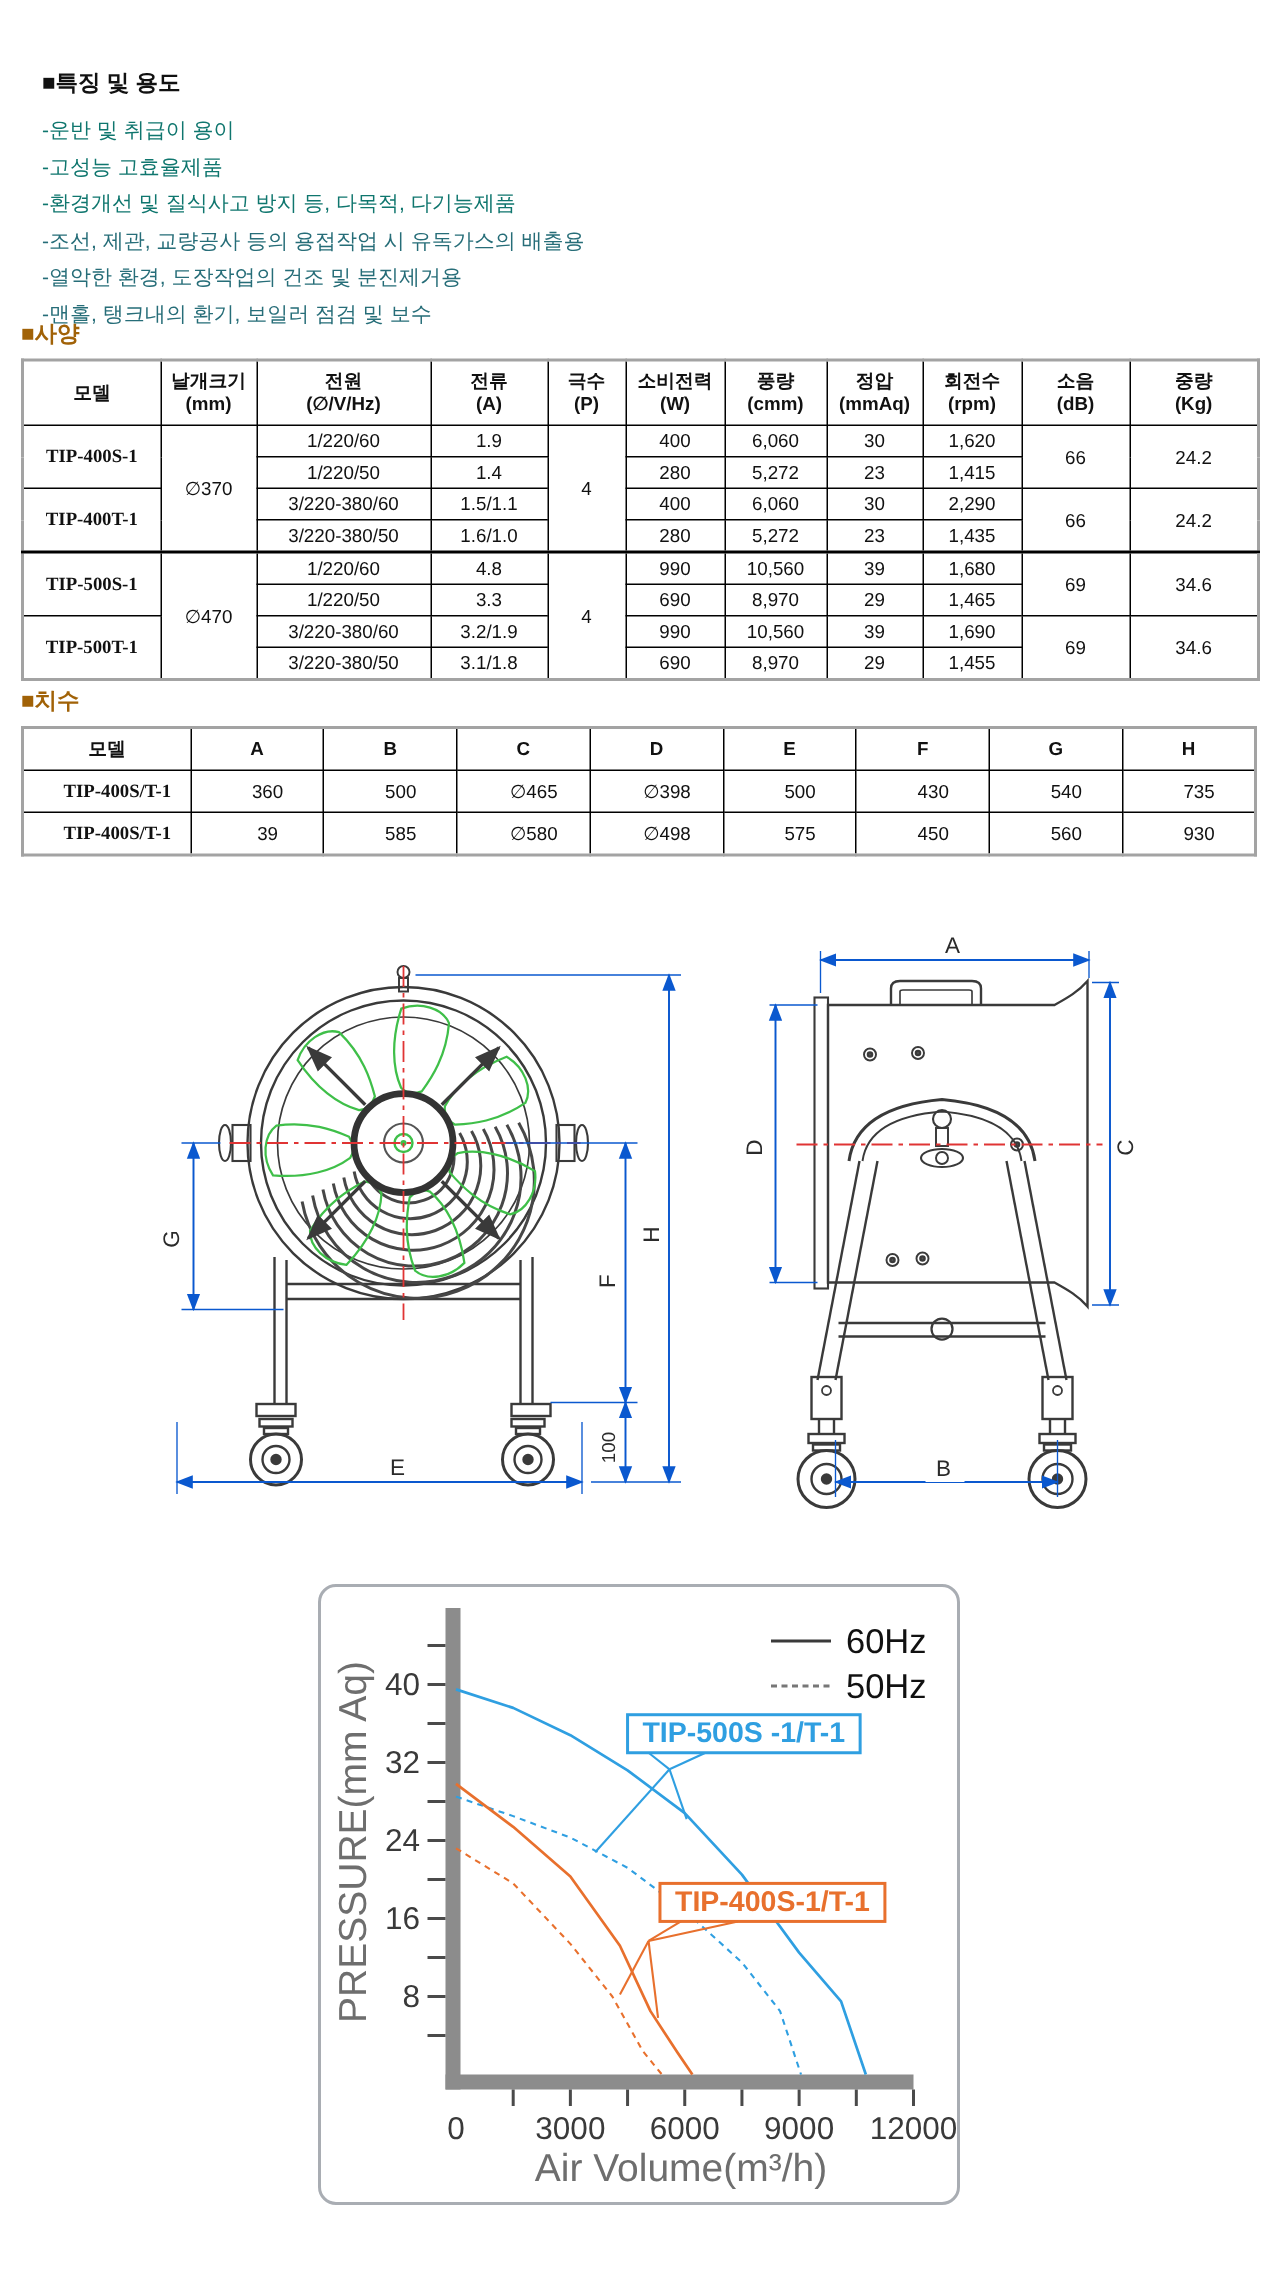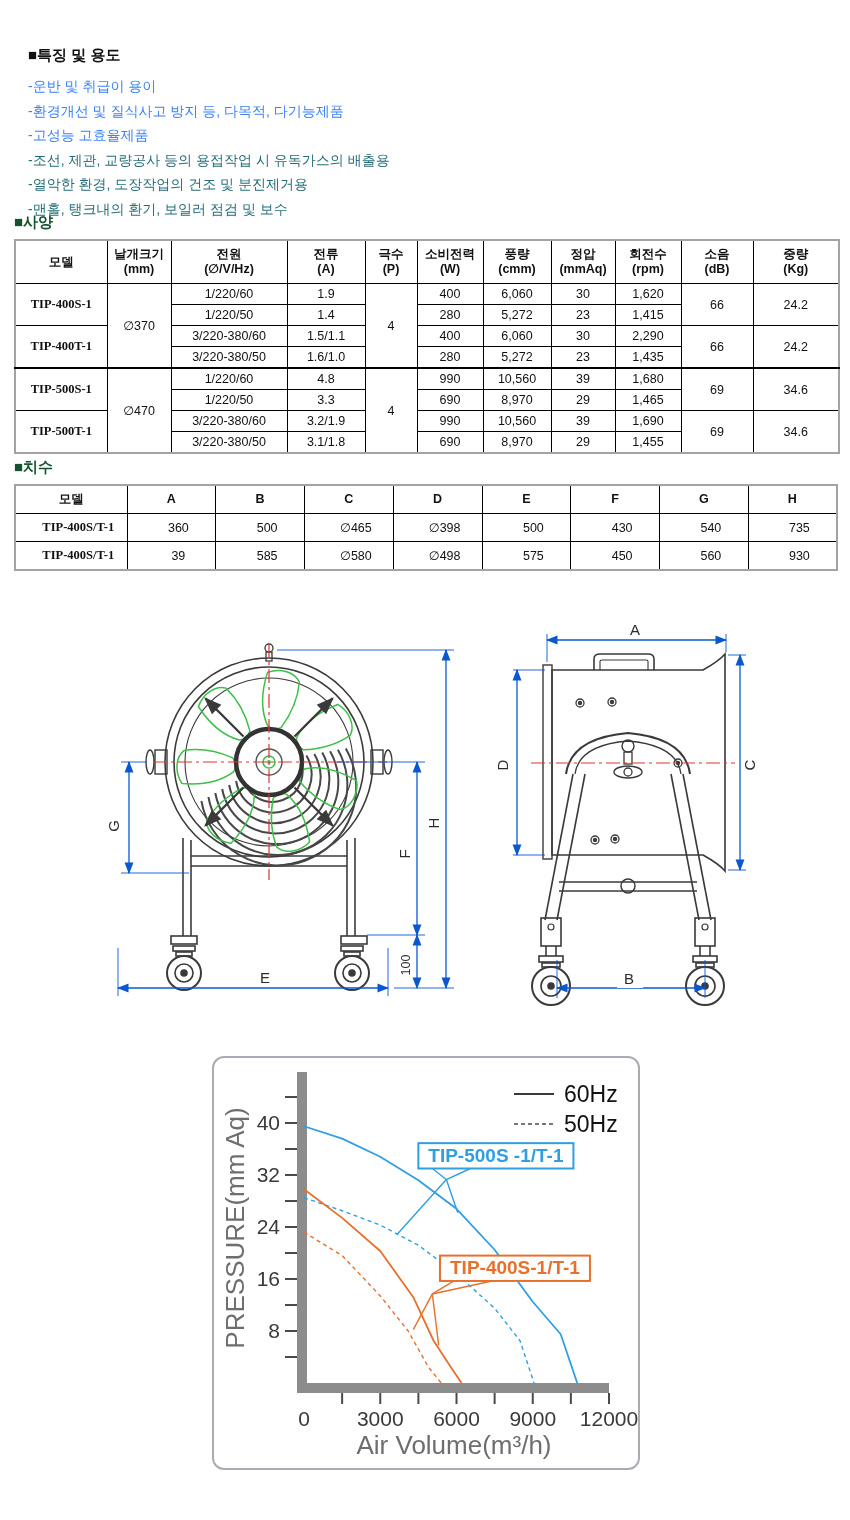--- a/index.html
+++ b/index.html
@@ -1,23 +1,23 @@
 <!DOCTYPE html>
 <html><head>
 <meta charset="utf-8">
 <style>
   html,body{margin:0;padding:0;background:#fff;}
   #page{position:relative;width:850px;height:1520px;background:#fff;
         font-family:"Liberation Sans","DejaVu Sans",sans-serif;color:#222;overflow:hidden;}
   .abs{position:absolute;}
   
   .feat-title{font-size:15px;font-weight:bold;color:#111;margin-top:24px;}
-  .feat-line{font-size:14px;color:#3b82f6;line-height:24.5px;white-space:pre;}
+  .feat-line{font-size:14px;color:#0f766e;line-height:24.5px;white-space:pre;}
   .feat-line.teal{color:#266d78;}
-  .sec-title{font-size:15px;font-weight:bold;color:#14532d;}
+  .sec-title{font-size:15px;font-weight:bold;color:#a16207;}
   
   table{border-collapse:collapse;table-layout:fixed;}
   .dtable{width:824px;border:2px solid #a3a3a3;}
   .dtable td,.dtable th{border:1px solid #000;text-align:center;vertical-align:middle;
       font-size:12.5px;color:#111;padding:0 2px;overflow:hidden;}
   .dtable th{font-weight:bold;line-height:15px;}
   .dtable th .unit{font-weight:bold;}
   .model-cell{font-weight:bold;font-family:Liberation Serif, serif;}
   tr.group-start td{border-top:2px solid #000;}
   #spec-table td{height:20px;}
@@ -33,22 +33,22 @@
 </style>
 </head>
 <body>
 
 <div id="page">
 
   <div class="abs" style="left:28px;top:22px;">
     <div class="feat-title">■특징 및 용도</div>
     <div id="feat-primary" style="margin-top:9px;">
         <div class="feat-line">-운반 및 취급이 용이</div>
+        <div class="feat-line">-고성능 고효율제품</div>
         <div class="feat-line">-환경개선 및 질식사고 방지 등, 다목적, 다기능제품</div>
-        <div class="feat-line">-고성능 고효율제품</div>
       </div>
     <div id="feat-secondary" style="">
         <div class="feat-line teal">-조선, 제관, 교량공사 등의 용접작업 시 유독가스의 배출용</div>
         <div class="feat-line teal">-열악한 환경, 도장작업의 건조 및 분진제거용</div>
         <div class="feat-line teal">-맨홀, 탱크내의 환기, 보일러 점검 및 보수</div>
       </div>
   </div>
 
   <div class="abs" style="left:14px;top:213px;">
     <div class="sec-title">■사양</div>

